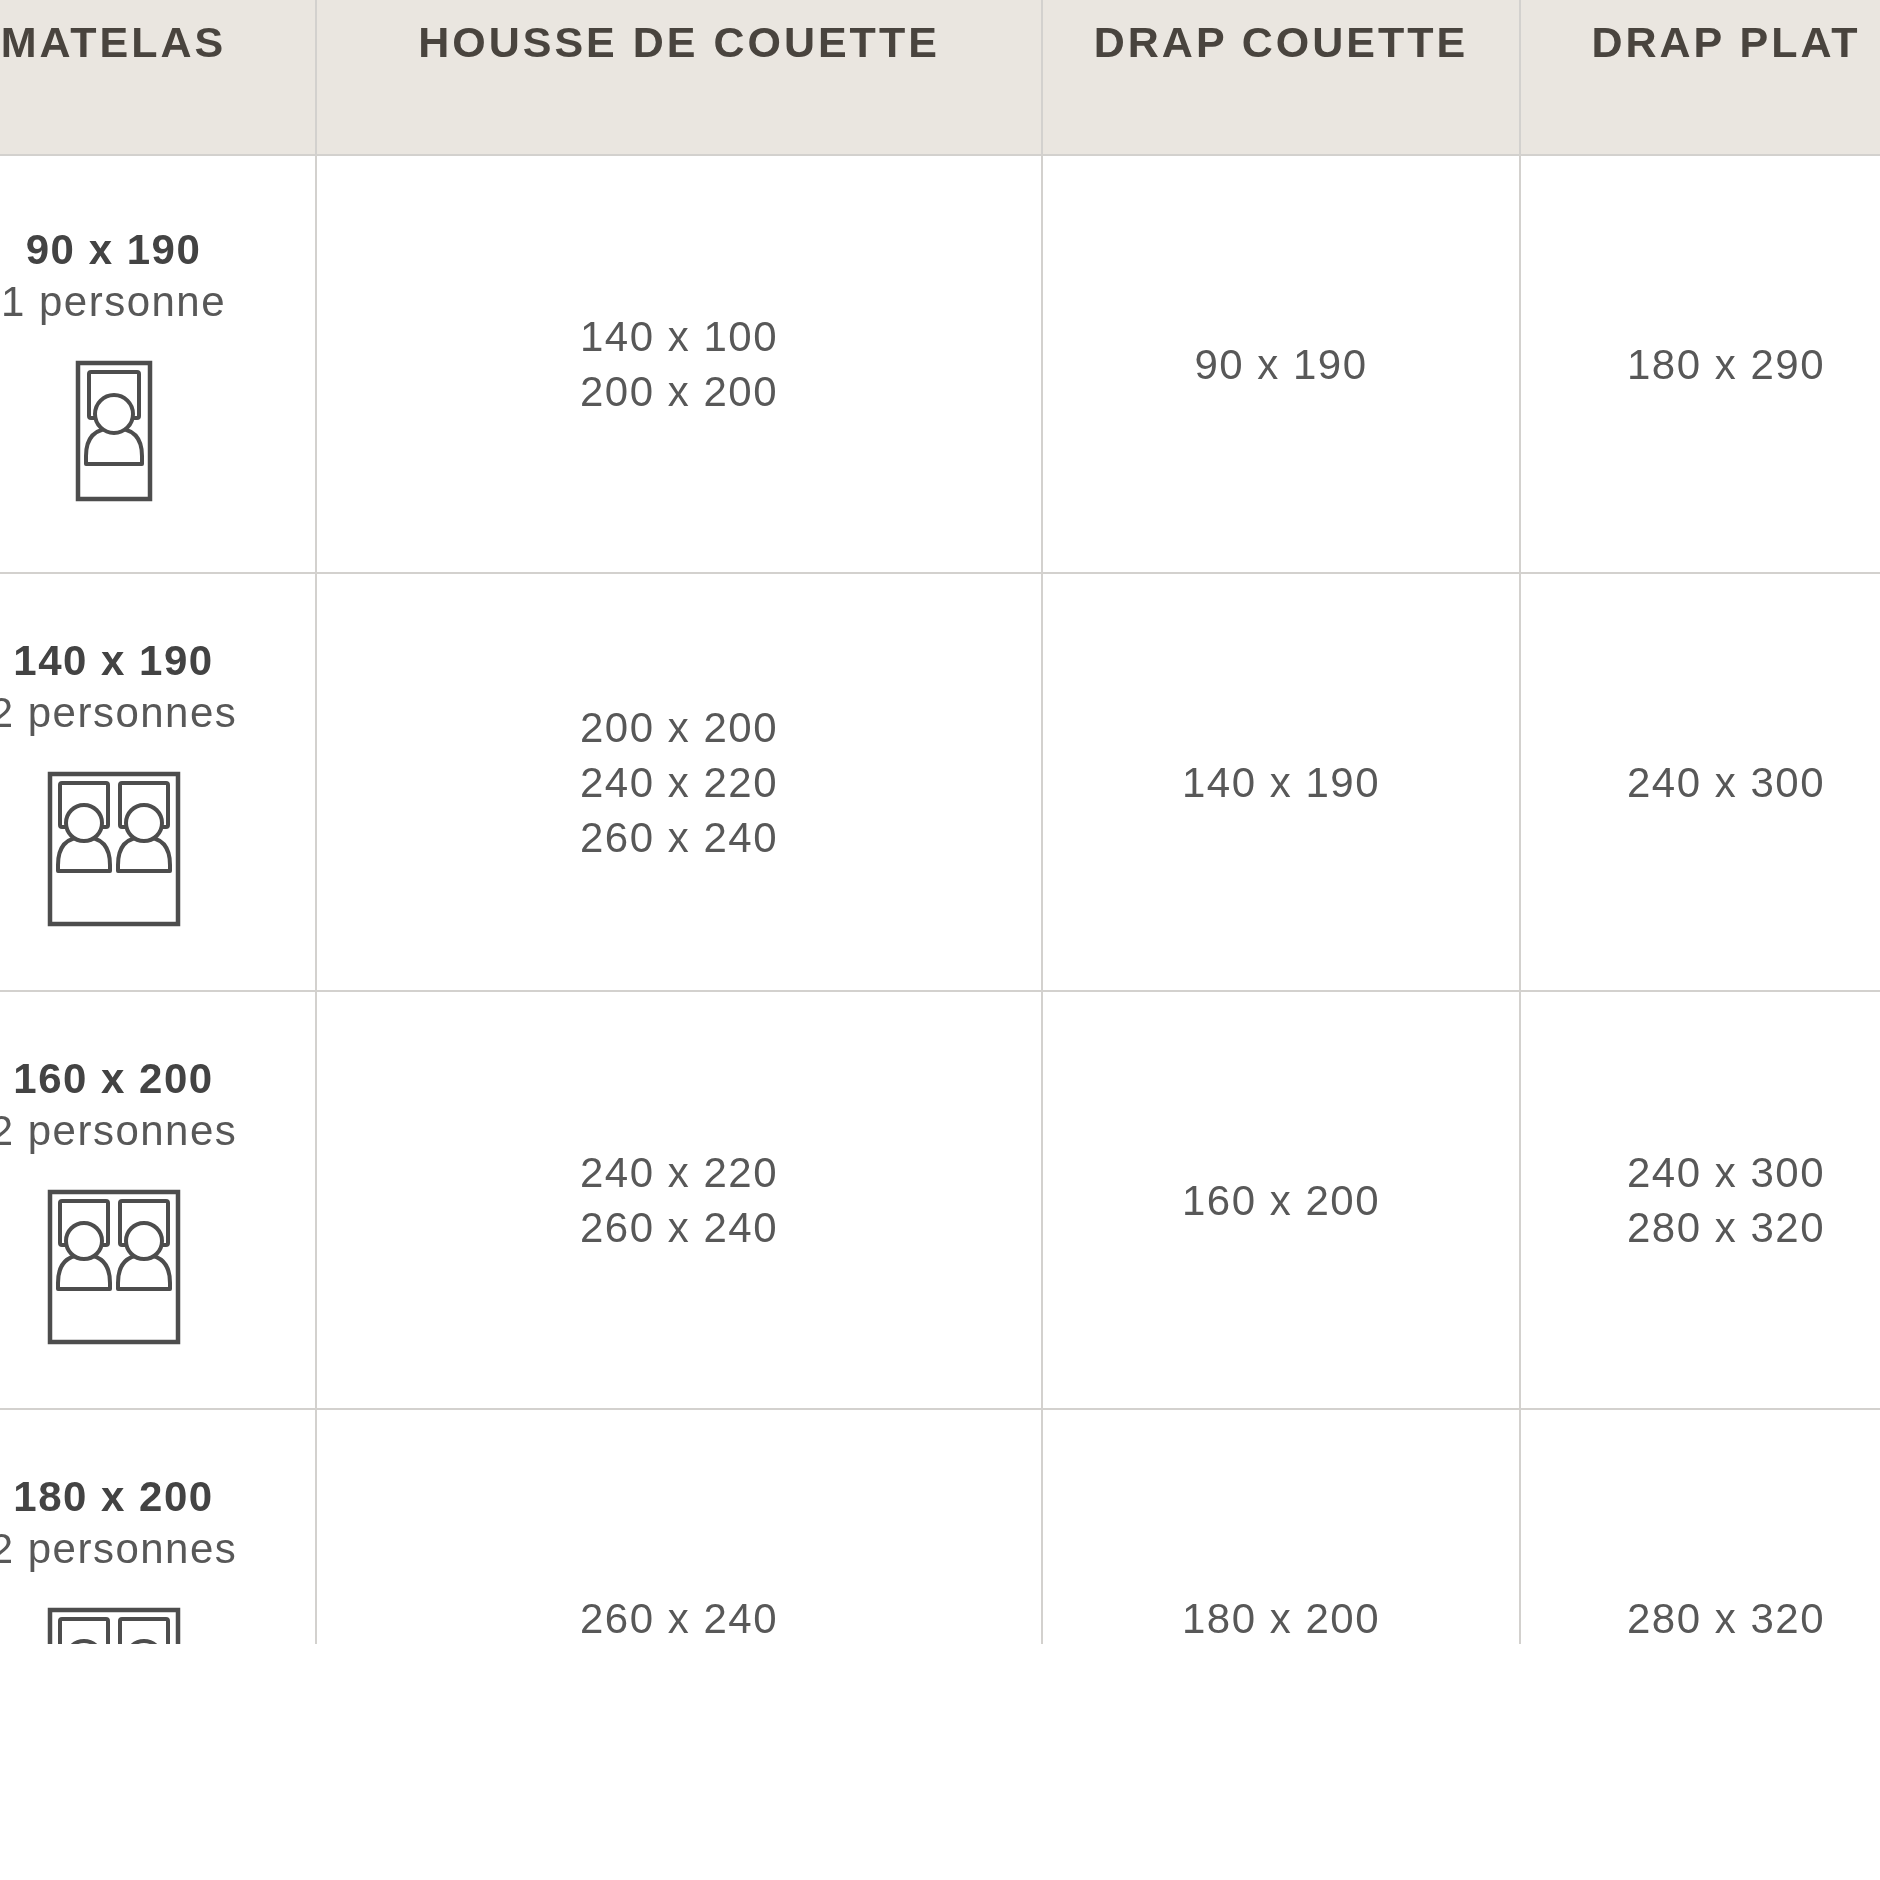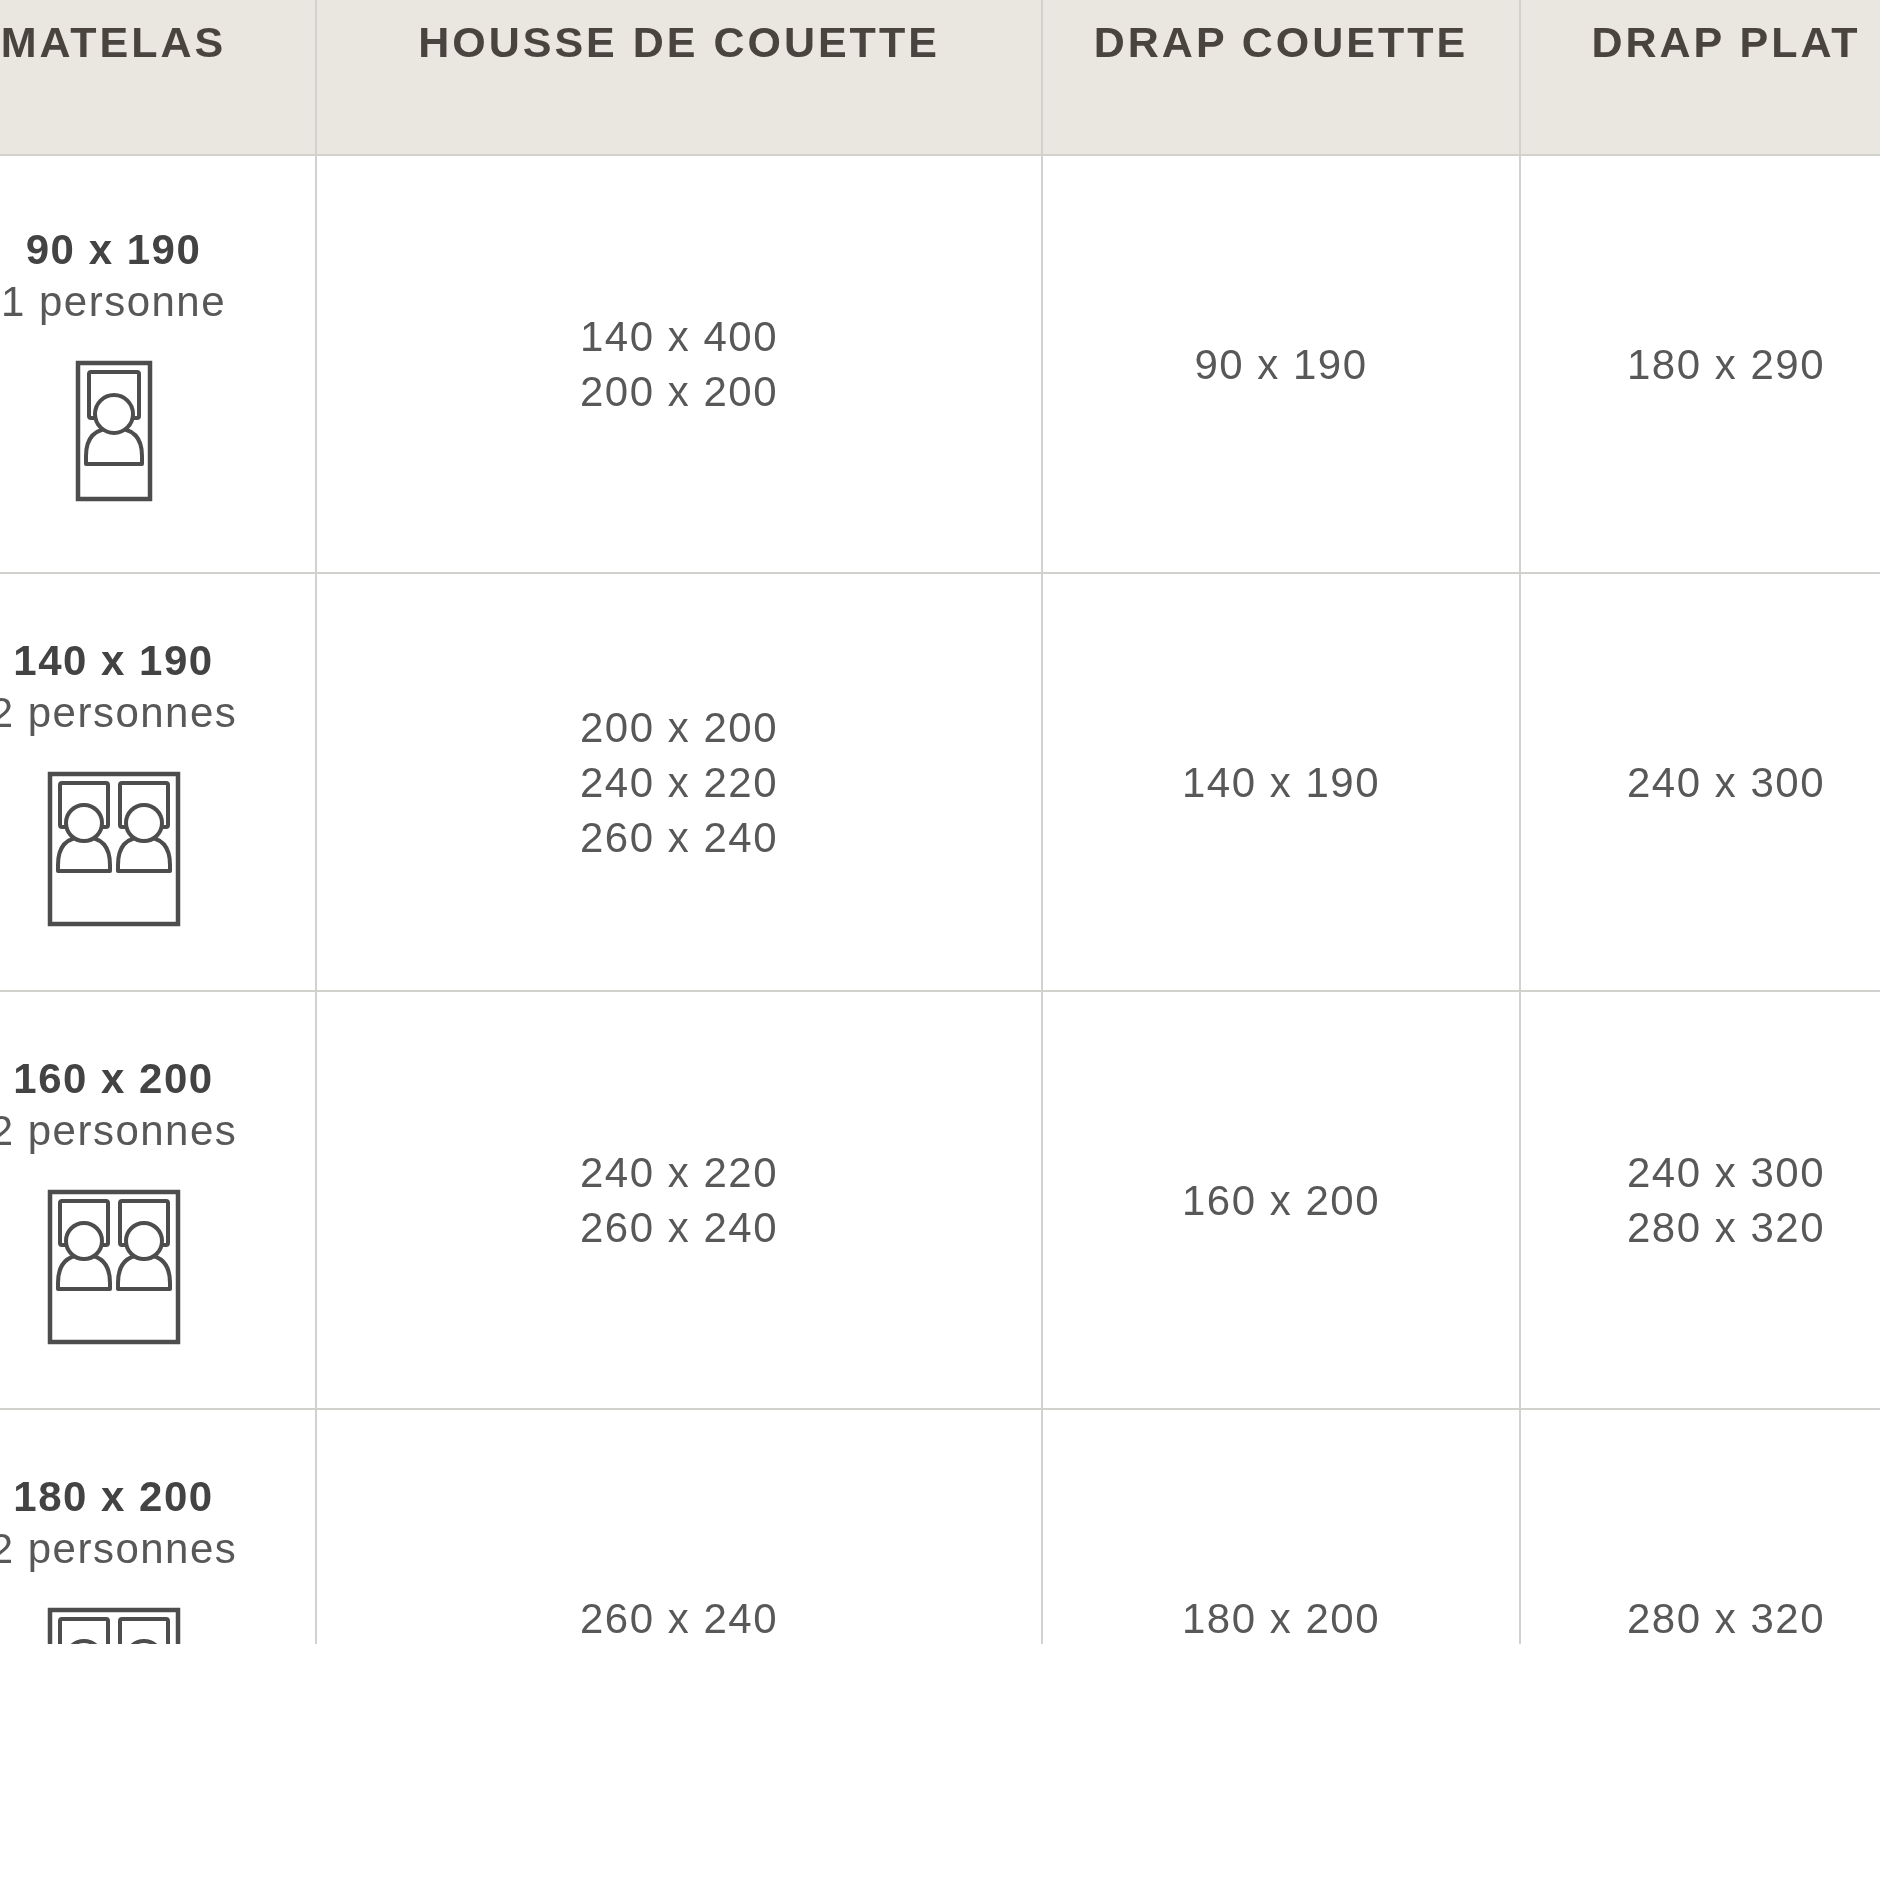--- a/index.html
+++ b/index.html
@@ -117,21 +117,21 @@
     <tbody>
       <tr>
         <td class="mattress-cell">
           <div class="size-label">90 x 190</div>
           <div class="capacity">1 personne</div>
           <svg class="bed-icon single">
               <use href="#bed-single"></use>
             </svg>
         </td>
         <td>
-            <div>140 x 400</div>
+            <div>140 x 100</div>
             <div>200 x 200</div>
           </td>
         <td>
             <div>90 x 190</div>
           </td>
         <td>
             <div>180 x 290</div>
           </td>
       </tr>
       <tr>

